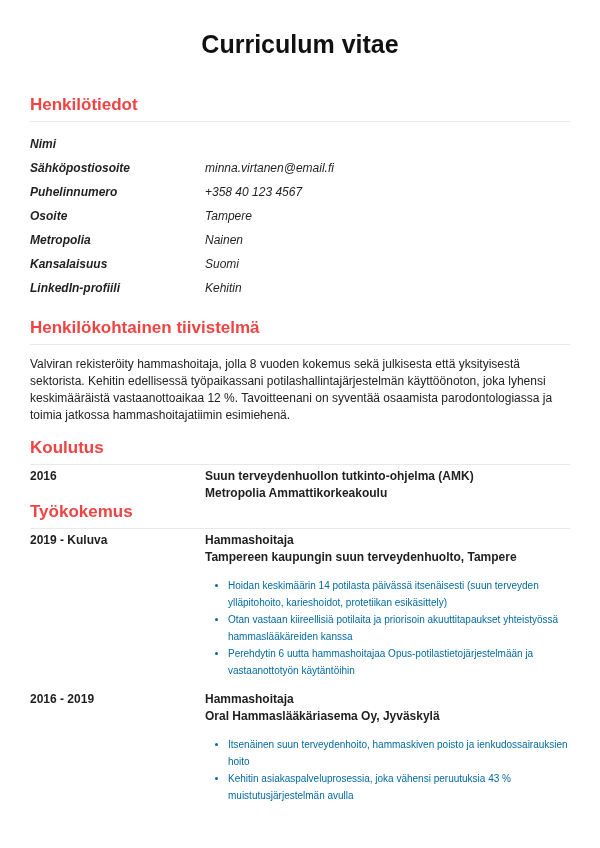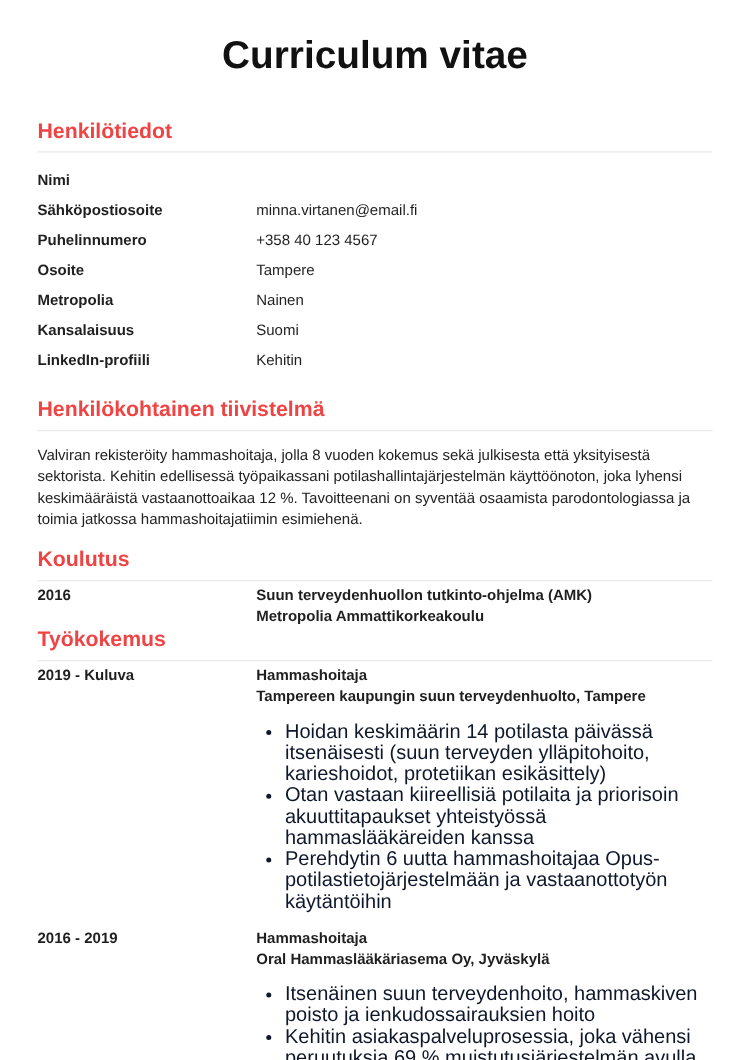--- a/index.html
+++ b/index.html
@@ -9,21 +9,21 @@
     height: 848px;
     background: #ffffff;
     color: #1f1f1f;
     font-family: "Liberation Sans", "DejaVu Sans", sans-serif;
     overflow: hidden;
   }
   .page { padding: 30px 30px 0 30px; }
 
   .doc-title {
     margin: 0;
-    font-size: 31px;
+    font-size: 25px;
     line-height: 28px;
     font-weight: bold;
     text-align: center;
     color: #111;
   }
 
   h2.section-heading {
     margin: 0;
     font-size: 17px;
     line-height: 20px;
@@ -37,20 +37,21 @@
   #education-heading  { margin-top: 14px; }
   #experience-heading { }
 
   .info-table { margin-top: 10px; }
   .info-row {
     display: flex;
     align-items: flex-end;
     padding: 5.5px 0;
     font-size: 12px;
     line-height: 13px;
+    font-style: italic;
   }
   .info-label {
     flex: 0 0 175px;
     width: 175px;
     font-weight: bold;
   }
   .info-value { flex: 1; }
 
   .summary-text {
     margin: 11px 0 0 0;
@@ -73,23 +74,23 @@
     line-height: 17px;
   }
   .col-body { flex: 1; line-height: 17px; }
   .entry-title-line { font-weight: bold; }
 
   ul.duties {
     margin: 11px 0 0 0;
     padding-left: 23px;
   }
   ul.duties li {
-    font-size: 16px;
+    font-size: 10px;
     line-height: 17px;
-    color: #0f172a;
+    color: #0369a1;
   }
 </style>
 </head>
 <body>
 
 <div class="page">
 
   <h1 class="doc-title">Curriculum vitae</h1>
 
   <h2 class="section-heading" id="personal-heading">Henkilötiedot</h2>
@@ -152,18 +153,18 @@
     </div>
   </div>
 
   <div class="entry">
     <div class="col-period">2016 - 2019</div>
     <div class="col-body">
       <div class="entry-title-line">Hammashoitaja</div>
       <div class="entry-title-line">Oral Hammaslääkäriasema Oy, Jyväskylä</div>
       <ul class="duties">
         <li>Itsenäinen suun terveydenhoito, hammaskiven poisto ja ienkudossairauksien hoito</li>
-        <li>Kehitin asiakaspalveluprosessia, joka vähensi peruutuksia 69 % muistutusjärjestelmän avulla</li>
+        <li>Kehitin asiakaspalveluprosessia, joka vähensi peruutuksia 43 % muistutusjärjestelmän avulla</li>
       </ul>
     </div>
   </div>
 
 </div>
 
 </body></html>

